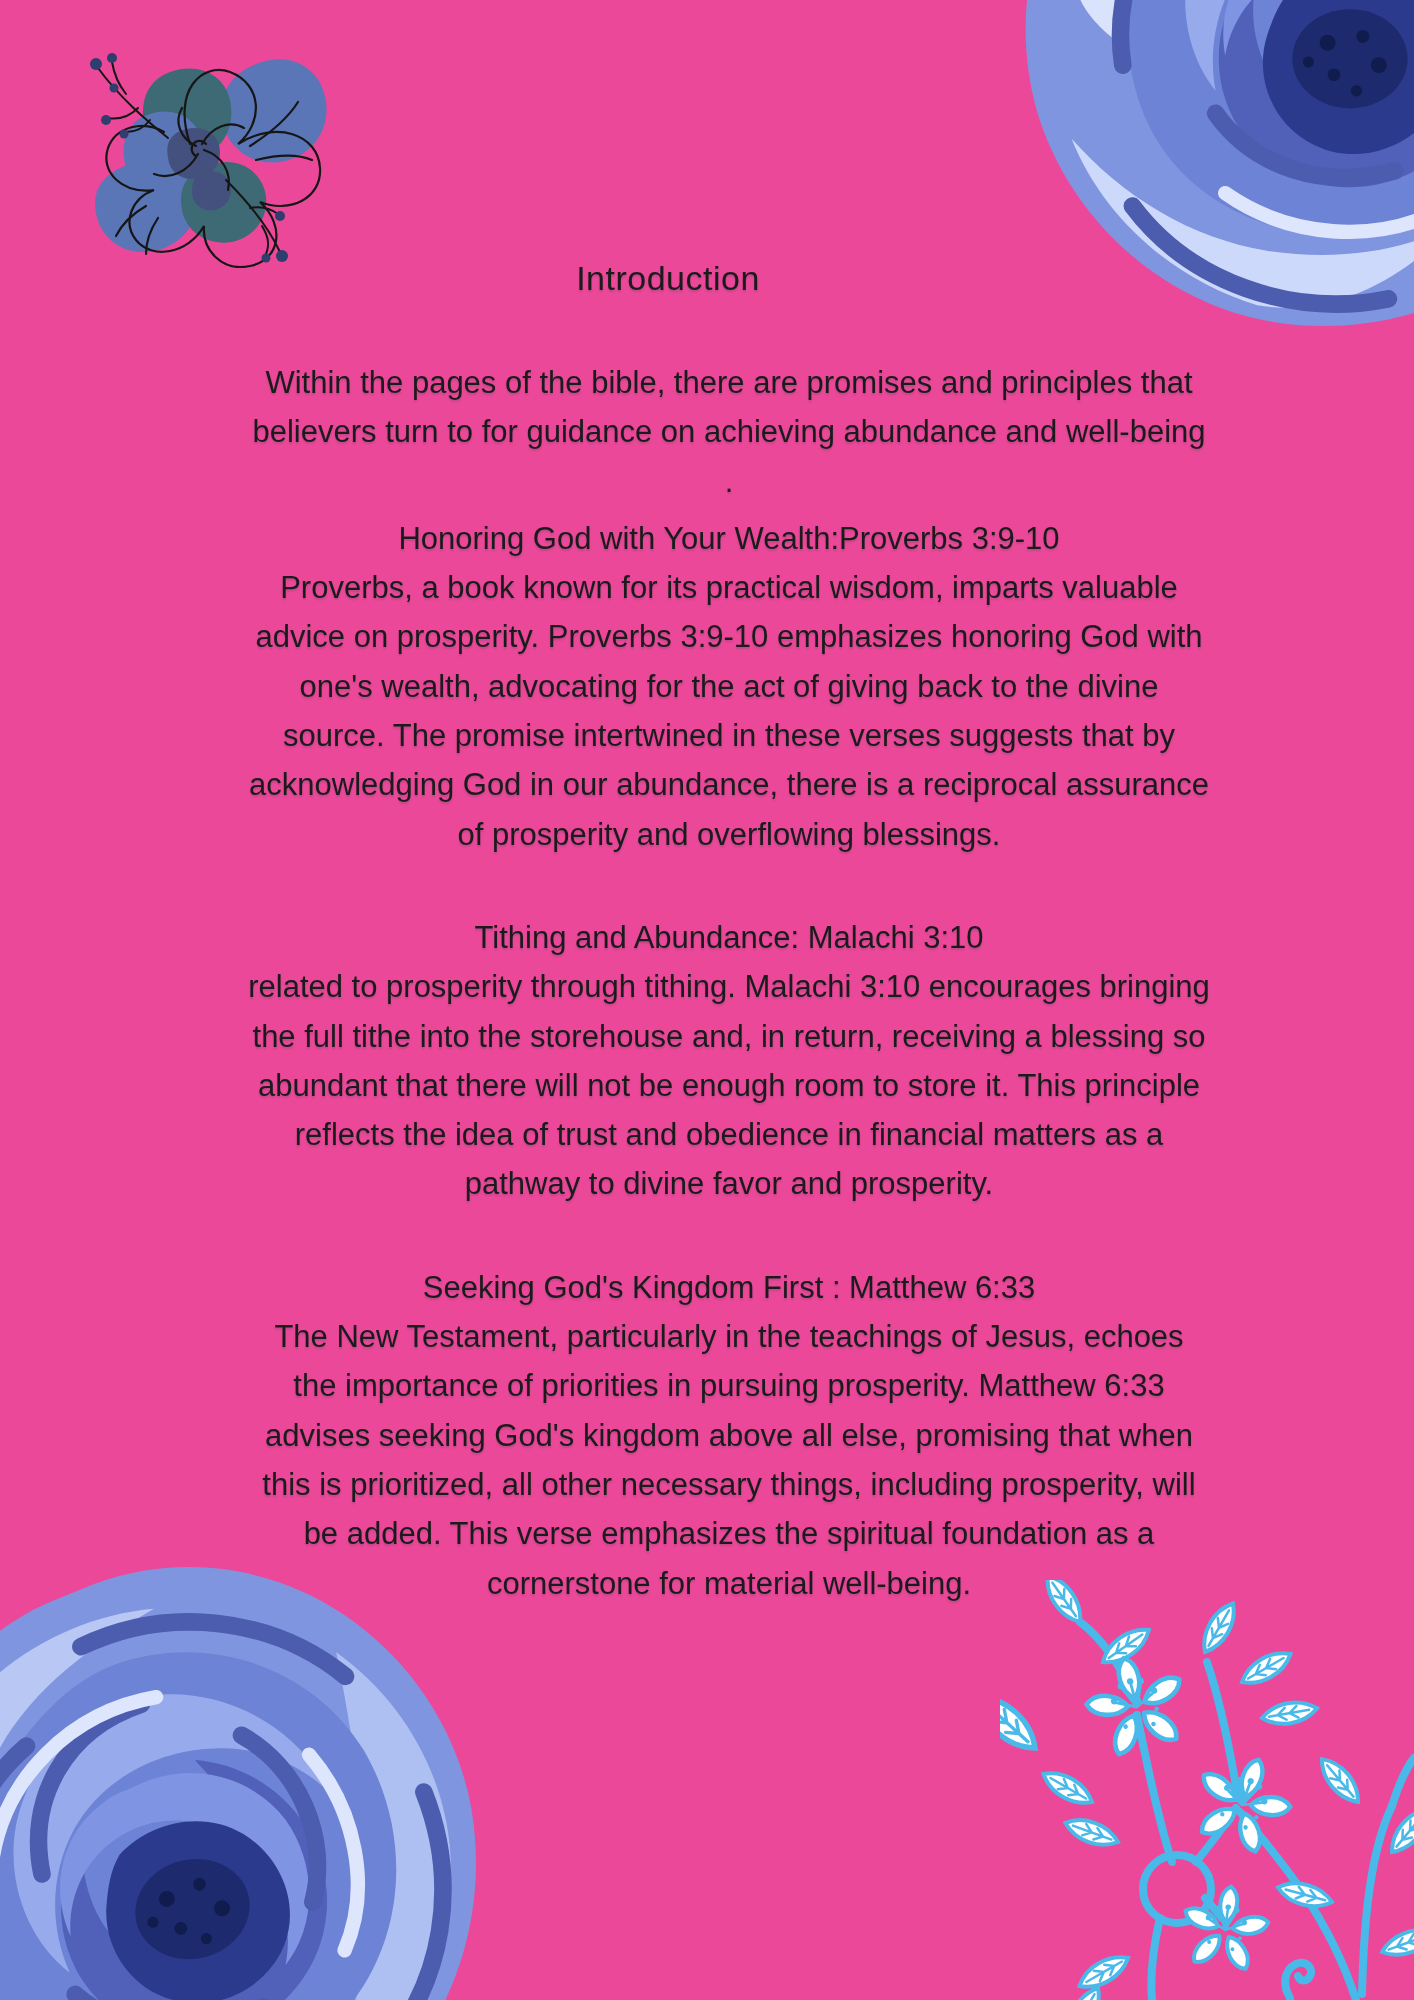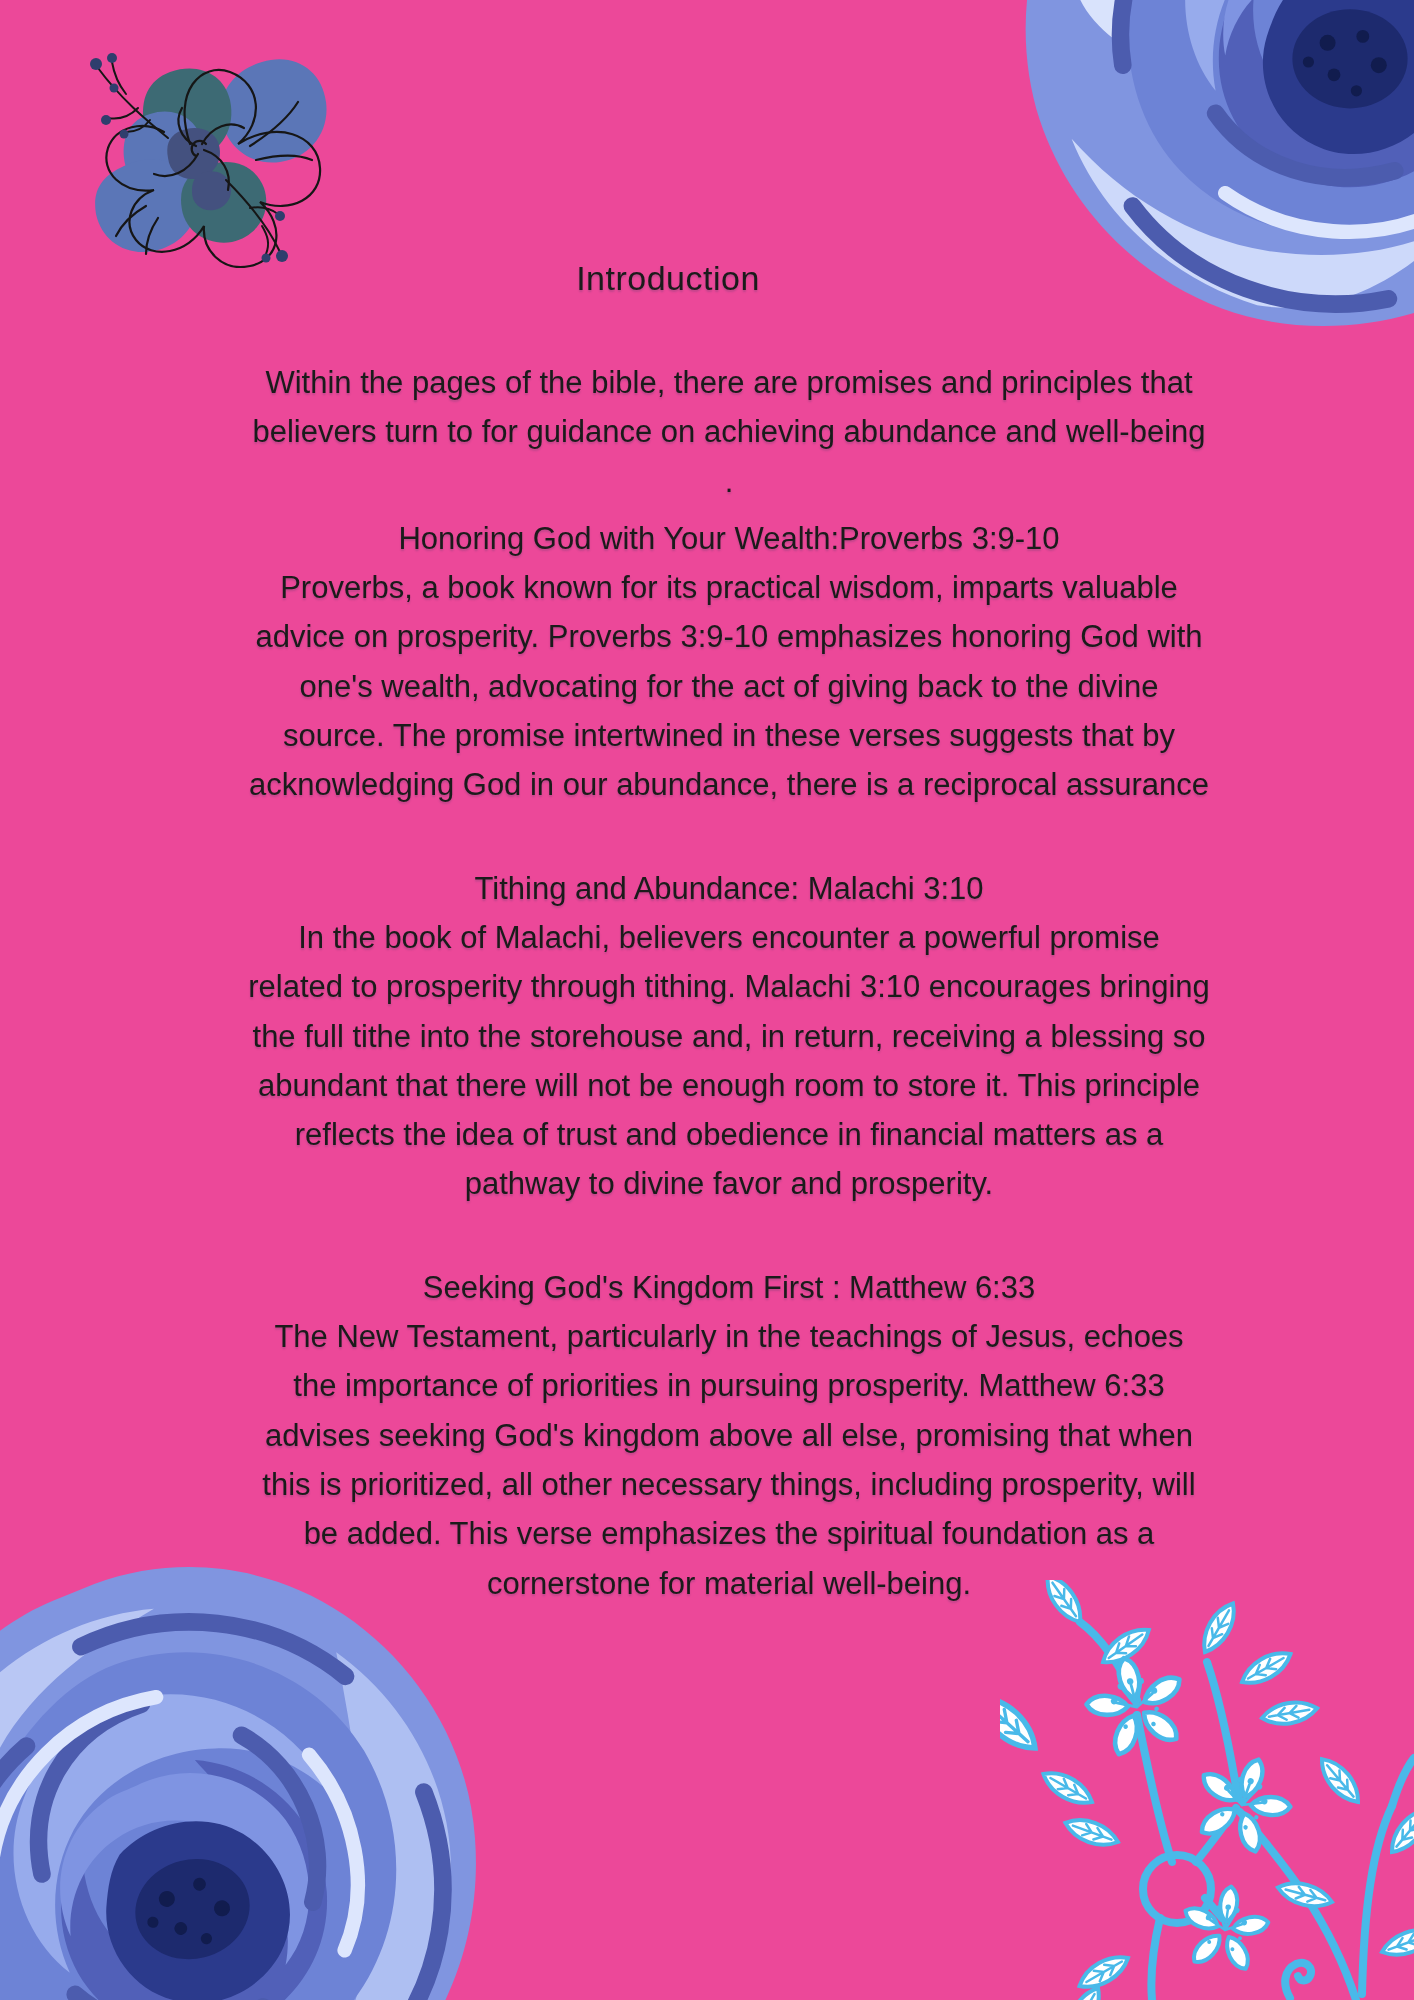--- a/index.html
+++ b/index.html
@@ -199,24 +199,24 @@
         <div class="line">Within the pages of the bible, there are promises and principles that</div>
         <div class="line">believers turn to for guidance on achieving abundance and well-being</div>
         <div class="line">.</div>
         <section class="section">
           <div class="line heading">Honoring God with Your Wealth:Proverbs 3:9-10</div>
           <div class="line">Proverbs, a book known for its practical wisdom, imparts valuable</div>
           <div class="line">advice on prosperity. Proverbs 3:9-10 emphasizes honoring God with</div>
           <div class="line">one's wealth, advocating for the act of giving back to the divine</div>
           <div class="line">source. The promise intertwined in these verses suggests that by</div>
           <div class="line">acknowledging God in our abundance, there is a reciprocal assurance</div>
+          <div class="line">of prosperity and overflowing blessings.</div>
         </section>
         <section class="section">
           <div class="line heading">Tithing and Abundance: Malachi 3:10</div>
-          <div class="line">In the book of Malachi, believers encounter a powerful promise</div>
           <div class="line">related to prosperity through tithing. Malachi 3:10 encourages bringing</div>
           <div class="line">the full tithe into the storehouse and, in return, receiving a blessing so</div>
           <div class="line">abundant that there will not be enough room to store it. This principle</div>
           <div class="line">reflects the idea of trust and obedience in financial matters as a</div>
           <div class="line">pathway to divine favor and prosperity.</div>
         </section>
         <section class="section">
           <div class="line heading">Seeking God's Kingdom First : Matthew 6:33</div>
           <div class="line">The New Testament, particularly in the teachings of Jesus, echoes</div>
           <div class="line">the importance of priorities in pursuing prosperity. Matthew 6:33</div>

